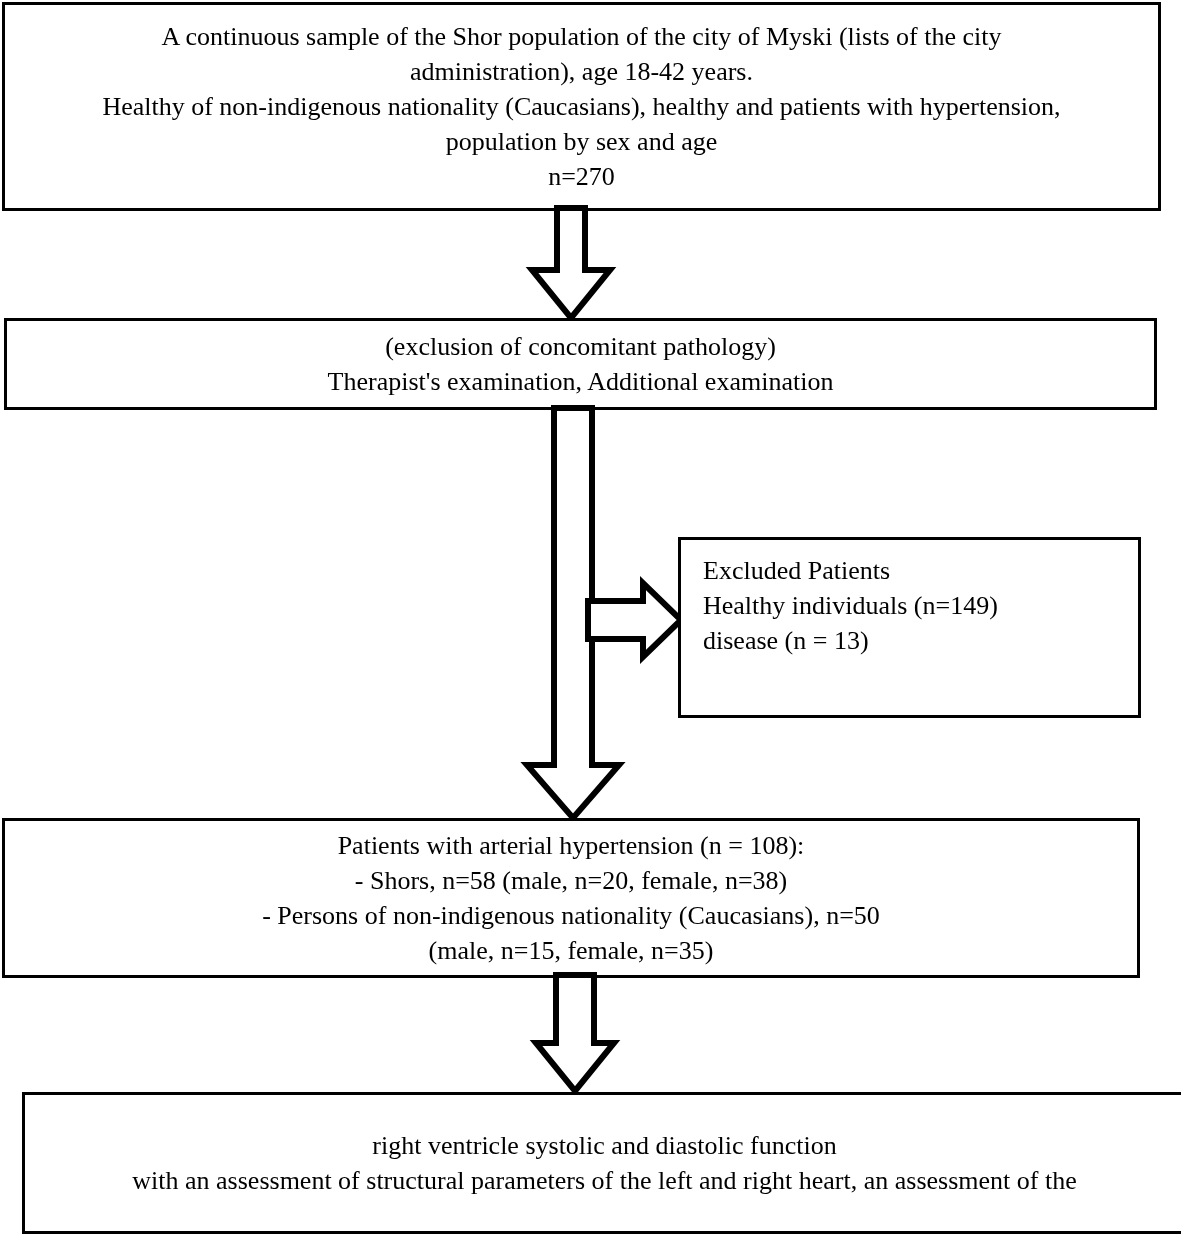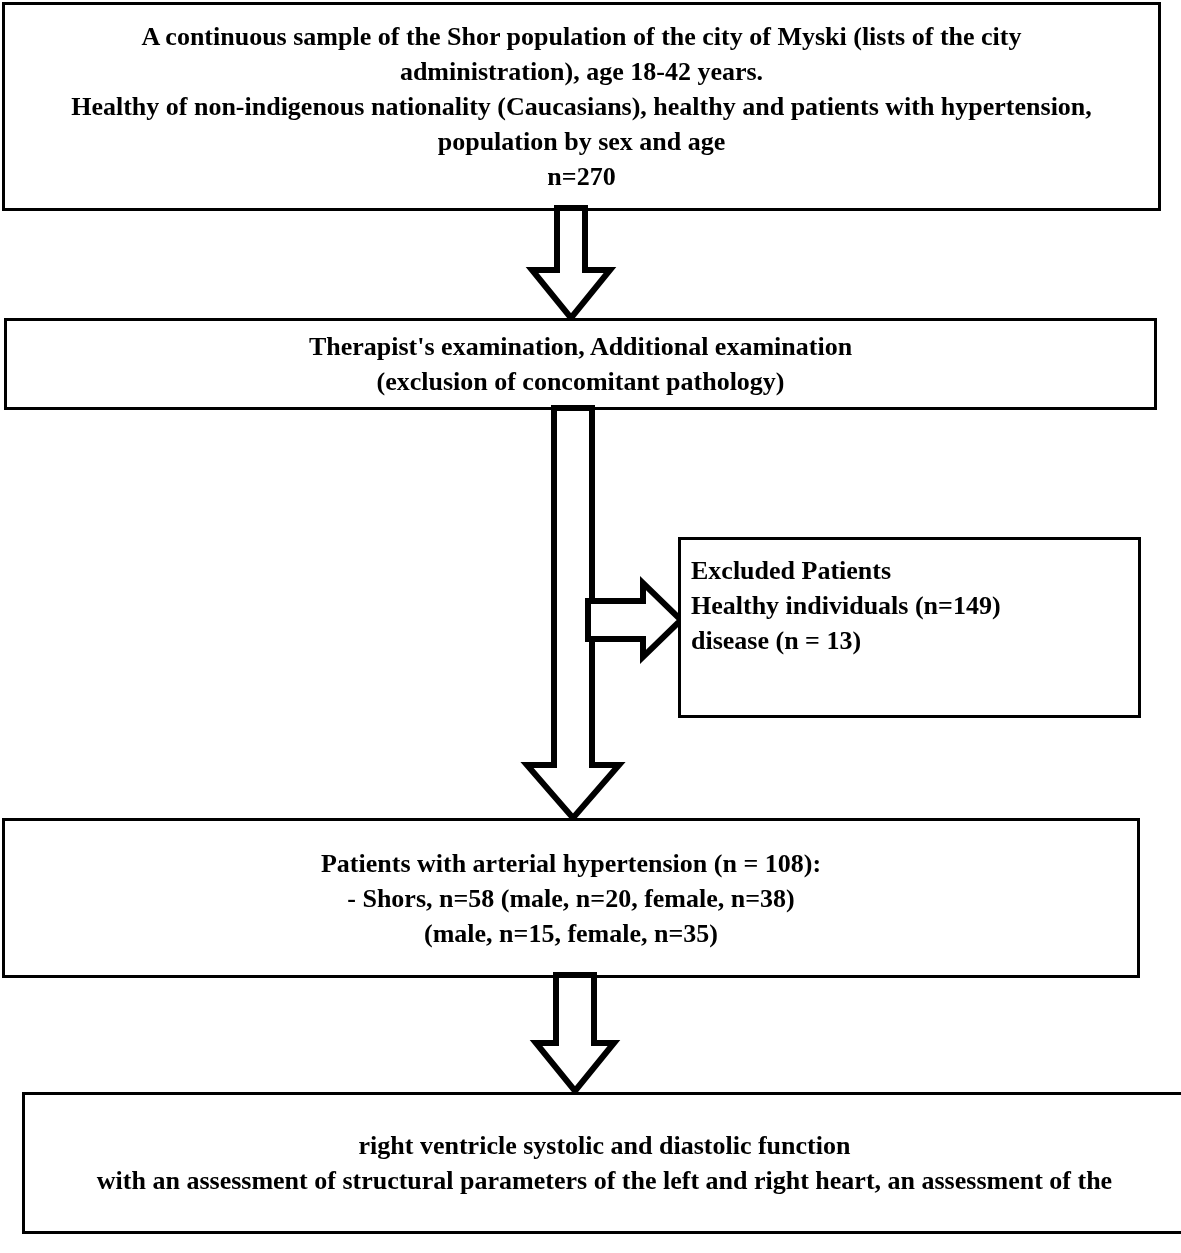--- a/index.html
+++ b/index.html
@@ -17,36 +17,35 @@
   }
   .box {
     position: absolute;
     box-sizing: border-box;
     border: 3px solid #000000;
     background: #ffffff;
     display: flex;
     flex-direction: column;
     align-items: center;
     justify-content: center;
-    font-weight: bold;
   }
   .box.left-align {
     align-items: flex-start;
     justify-content: flex-start;
   }
   .line {
     display: block;
     font-size: 26px;
     line-height: 35px;
     color: #000000;
     white-space: nowrap;
   }
   .box.left-align .line {
     text-align: left;
-    padding-left: 10px;
+    padding-left: 22px;
   }
   .arrow-svg {
     position: absolute;
     overflow: visible;
   }
   .arrow-shape {
     fill: #ffffff;
     stroke: #000000;
     stroke-width: 6;
     stroke-linejoin: miter;
@@ -63,41 +62,42 @@
     <span class="line">Healthy of non-indigenous nationality (Caucasians), healthy and patients with hypertension,</span>
     <span class="line">population by sex and age</span>
     <span class="line">n=270</span>
   </div>
 
   <svg class="arrow-svg" style="left:529px; top:208px; width:84px; height:112px;" viewBox="0 0 84 112">
     <polygon class="arrow-shape" points="28,0 56,0 56,62 81,62 42,110 3,62 28,62"></polygon>
   </svg>
 
   <div class="box" style="left:4px; top:318px; width:1153px; height:92px;">
+    <span class="line">(exclusion of concomitant pathology)</span>
     <span class="line">Therapist's examination, Additional examination</span>
-    <span class="line">(exclusion of concomitant pathology)</span>
   </div>
 
   <svg class="arrow-svg" style="left:518px; top:408px; width:106px; height:412px;" viewBox="0 0 106 412">
     <polygon class="arrow-shape" points="36,0 74,0 74,357 101,357 55,410 9,357 36,357"></polygon>
   </svg>
 
   <svg class="arrow-svg" style="left:588px; top:580px; width:96px; height:80px;" viewBox="0 0 96 80">
     <polygon class="arrow-shape" points="0,21 55,21 55,3 93,40 55,77 55,59 0,59"></polygon>
   </svg>
 
   <div class="box left-align" style="left:678px; top:537px; width:463px; height:181px; padding-top:13px;">
     <span class="line">Excluded Patients</span>
     <span class="line">Healthy individuals (n=149)</span>
     <span class="line">disease (n = 13)</span>
   </div>
 
   <div class="box" style="left:2px; top:818px; width:1138px; height:160px;">
     <span class="line">Patients with arterial hypertension (n = 108):</span>
     <span class="line">- Shors, n=58 (male, n=20, female, n=38)</span>
+    <span class="line">- Persons of non-indigenous nationality (Caucasians), n=50</span>
     <span class="line">(male, n=15, female, n=35)</span>
   </div>
 
   <svg class="arrow-svg" style="left:533px; top:975px; width:84px; height:118px;" viewBox="0 0 84 118">
     <polygon class="arrow-shape" points="23,0 61,0 61,68 81,68 42,116 3,68 23,68"></polygon>
   </svg>
 
   <div class="box" style="left:22px; top:1092px; width:1165px; height:142px;">
     <span class="line">right ventricle systolic and diastolic function</span>
     <span class="line">with an assessment of structural parameters of the left and right heart, an assessment of the</span>

